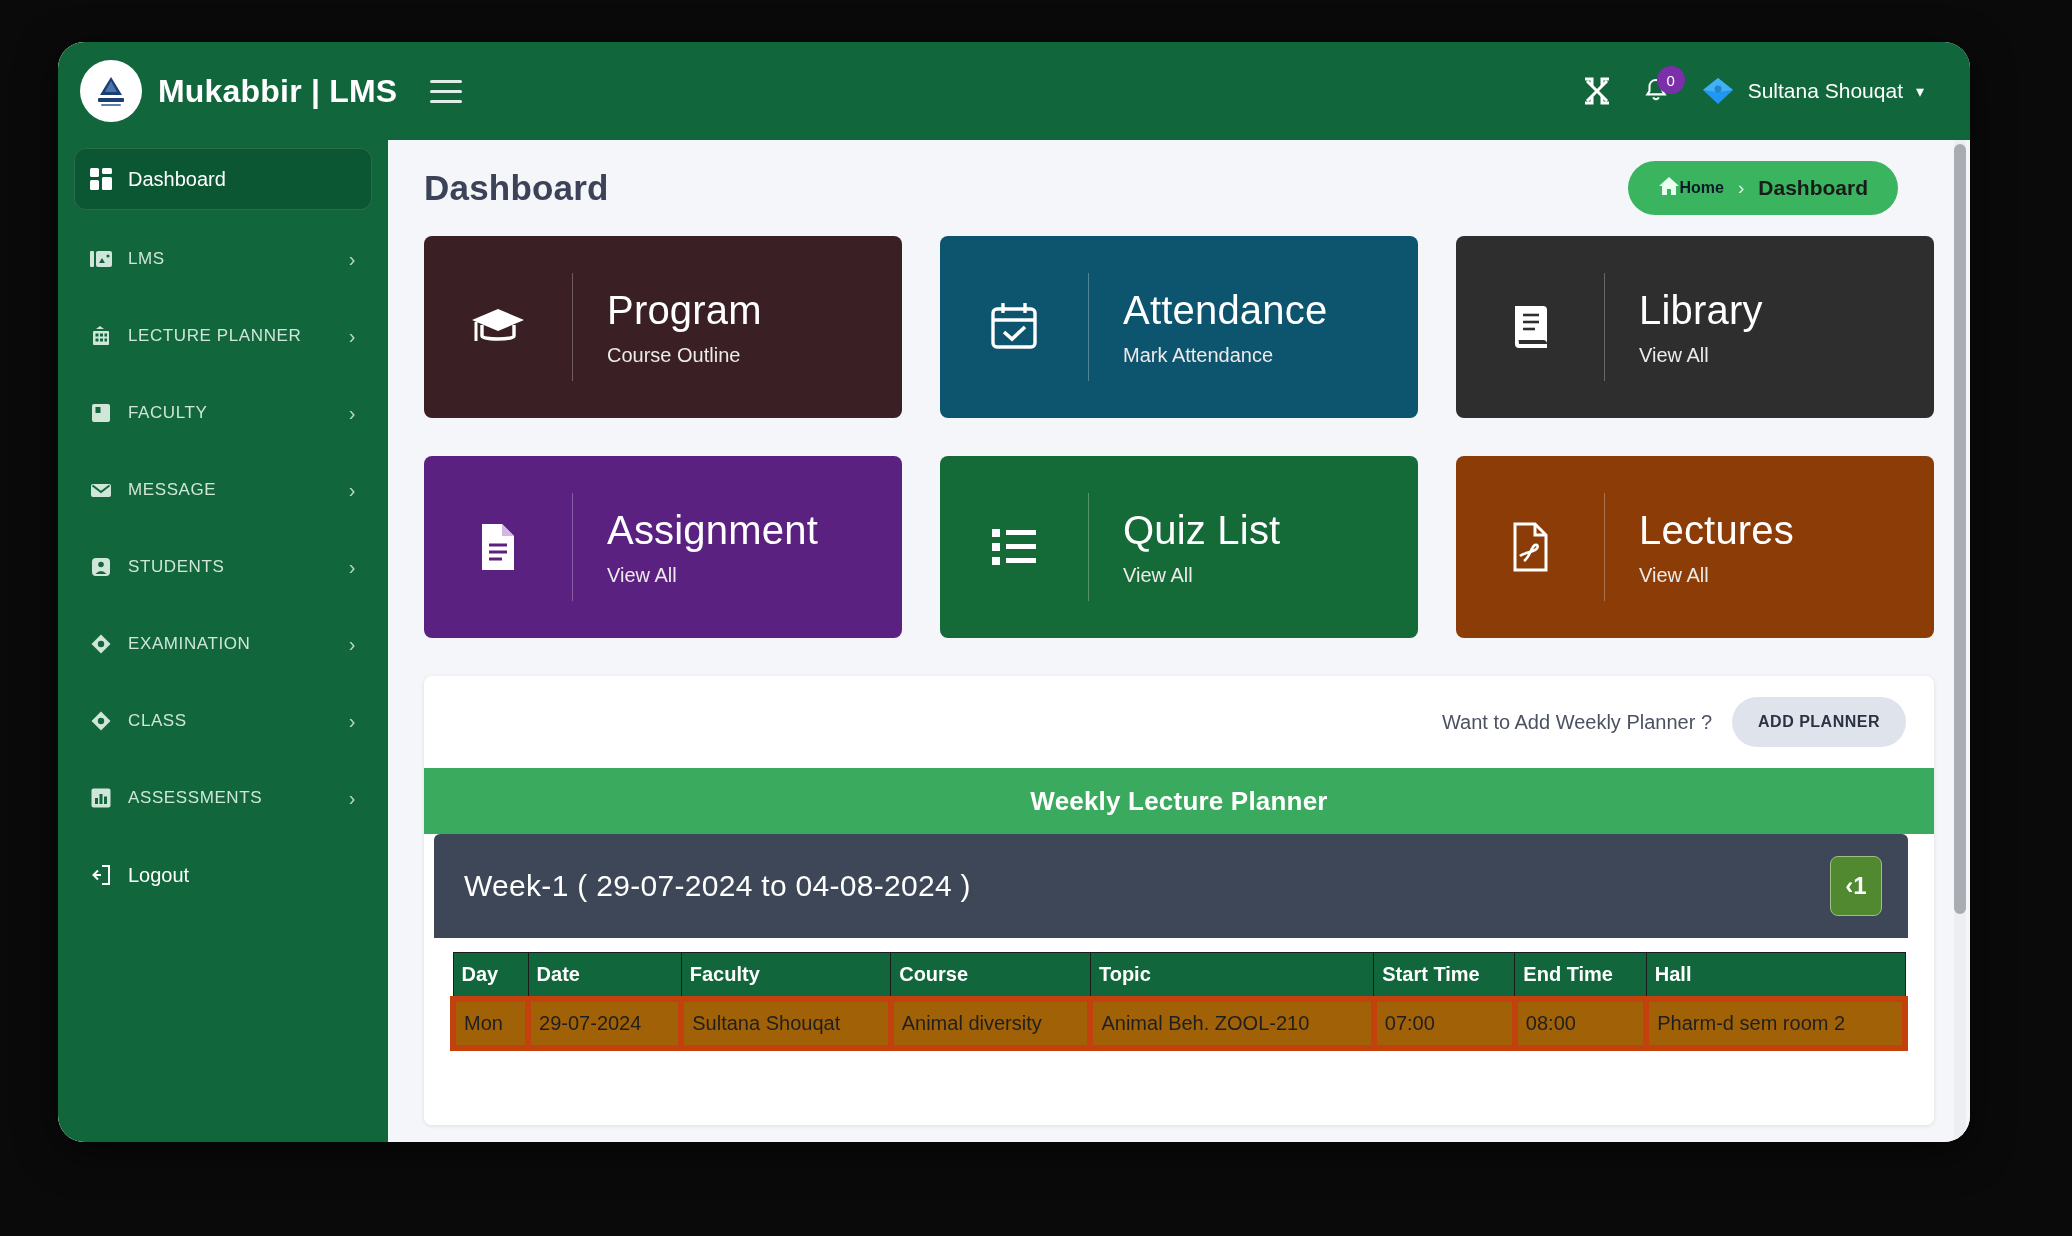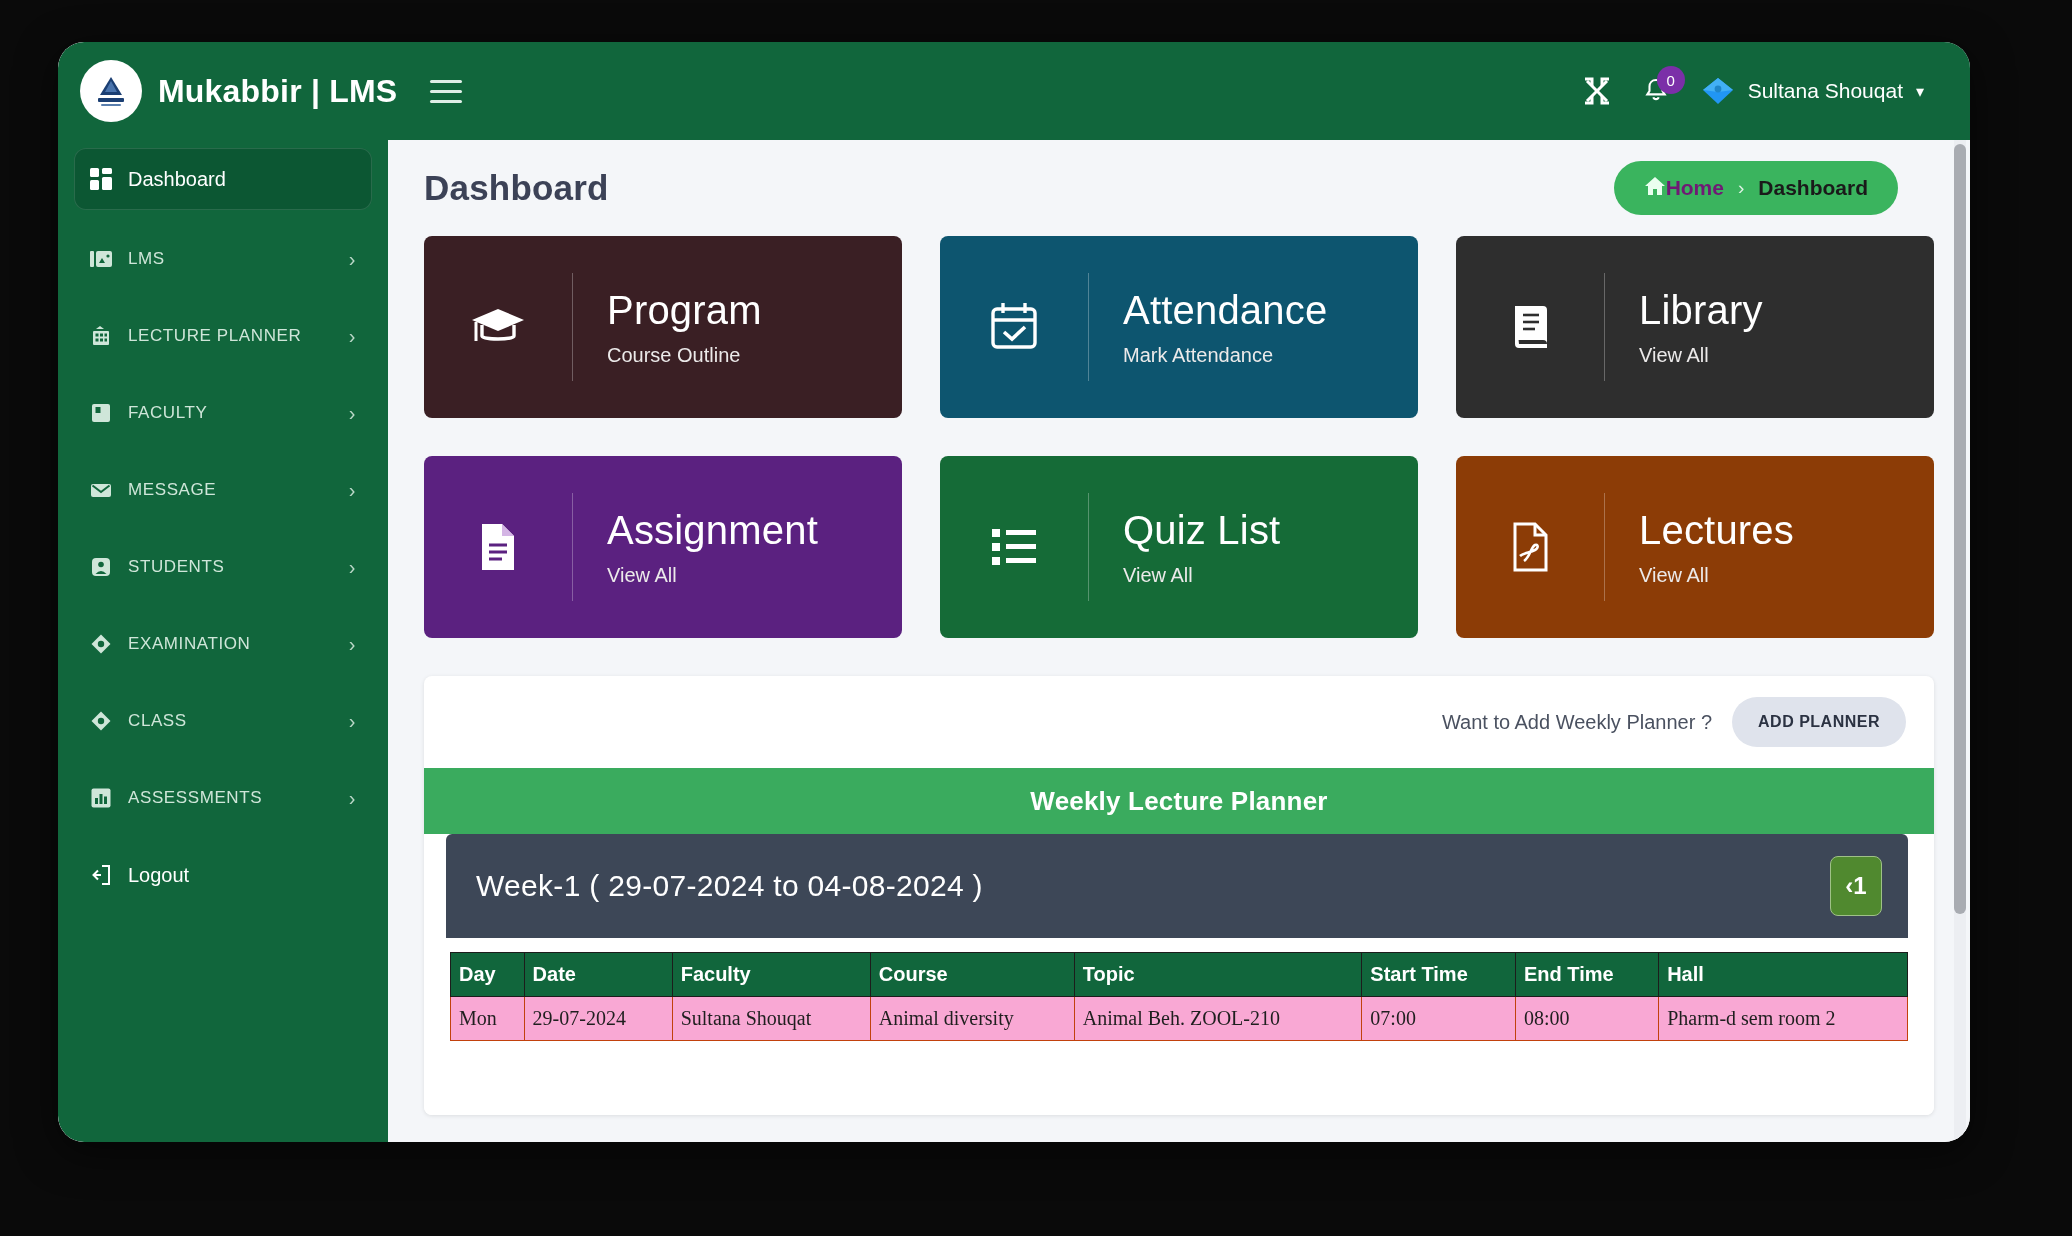--- a/index.html
+++ b/index.html
@@ -173,21 +173,21 @@
   #breadcrumb {
     background:#3ab45e;
     border-radius: 28px;
     height: 54px;
     display:flex;
     align-items:center;
     padding: 0 30px;
     gap: 14px;
     margin-right: 36px;
   }
-  .bc-home { display:flex; align-items:center; gap:0; color:#701a75; font-size:21px; font-weight:bold;}
+  .bc-home { display:flex; align-items:center; gap:0; color:#0f172a; font-size:16px; font-weight:bold;}
   .bc-sep { color:#dff3e5; font-size:19px; }
   .bc-current { color:#1a1a1a; font-size:21px; font-weight:bold;}
 
   
   .card-grid {
     display:grid;
     grid-template-columns: repeat(3, 1fr);
     gap: 38px 38px;
   }
   .stat-card {
@@ -241,21 +241,21 @@
     padding: 0 26px;
     color:#2b3242;
     font-size:16px;
     font-weight:bold;
     letter-spacing:.5px;
     cursor:pointer;
     font-family:"Liberation Sans", sans-serif;
   }
 
   #week-box {
-    margin: 0 26px 0 22px;
+    margin: 0 26px 0 10px;
     border-radius: 6px;
     overflow:visible;
   }
   #week-header {
     background:#3d4757;
     height: 104px;
     display:flex; align-items:center; justify-content:space-between;
     padding: 0 26px 0 30px;
     border-top-left-radius:6px; border-top-right-radius:6px;
   }
@@ -284,27 +284,26 @@
     background:#11663c;
     color:#ffffff;
     font-size:20px;
     font-weight:bold;
     text-align:left;
     padding: 10px 8px;
     border: 1px solid #1c1c1c;
     white-space:nowrap;
   }
   table.planner-table td {
-    background:#f9a8d4;
+    background:#a16207;
     color:#1f1f1f;
     font-size:20px;
     padding: 10px 8px;
-    border: 1px solid #c2410c;
+    border: 6px solid #c2410c;
     white-space:nowrap;
-    font-family:Liberation Serif, serif;
   }
   #table-tail { height: 74px; background:#ffffff; }
 
   
   #scrollbar-track {
     position:absolute;
     right: 4px; top: 98px;
     width: 12px;
     height: 1002px;
     background: #eceef2;

